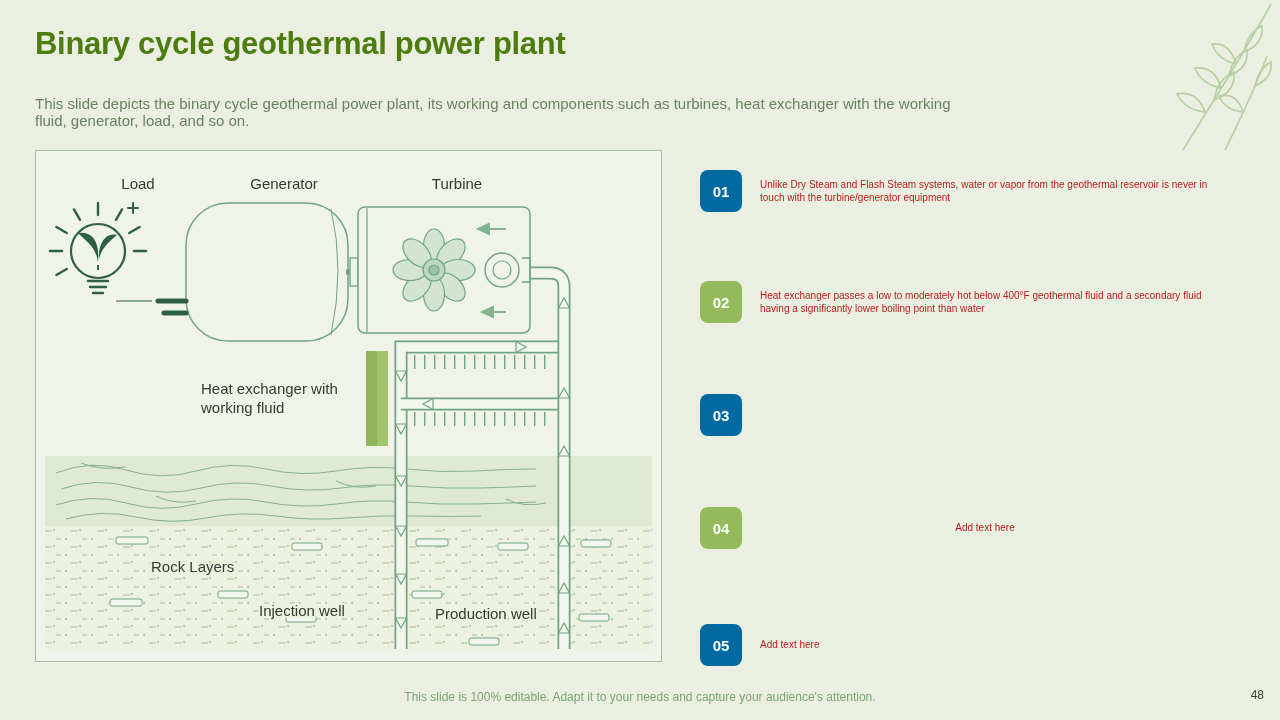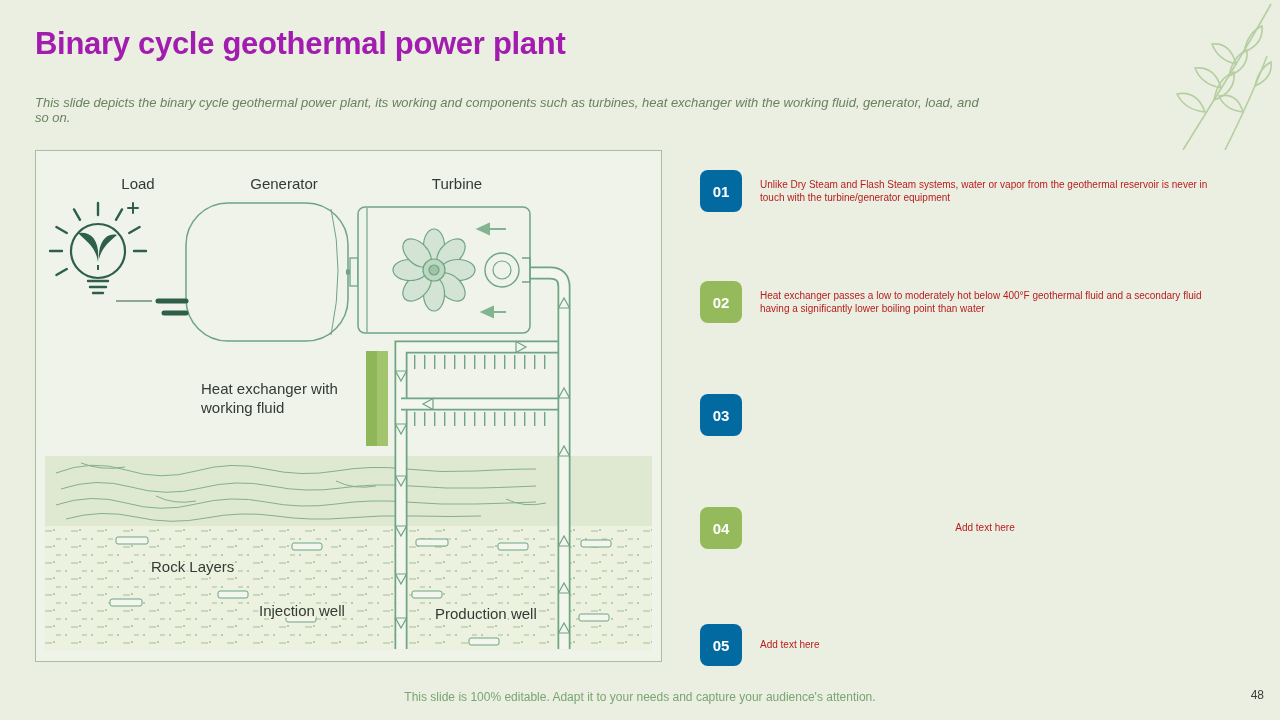--- a/index.html
+++ b/index.html
@@ -5,25 +5,25 @@
   * { box-sizing: border-box; }
   html,body { margin:0; padding:0; }
   body {
     width:1280px; height:720px; position:relative; overflow:hidden;
     background:#eaefe2;
     font-family:"Liberation Sans", sans-serif;
     color:#3a423a;
   }
   .title {
     position:absolute; left:35px; top:26px;
-    font-size:31px; font-weight:bold; color:#a21caf; letter-spacing:-0.3px;
+    font-size:31px; font-weight:bold; color:#4d7c0f; letter-spacing:-0.3px;
   }
   .subtitle {
     position:absolute; left:35px; top:95px; width:950px;
-    font-size:13px; color:#69825f;font-style:italic;
+    font-size:15px; color:#69825f;
   }
   .panel {
     position:absolute; left:35px; top:150px; width:627px; height:512px;
     background:#eff3e9; border:1px solid #a9bfa0;
   }
   .panel svg { display:block; }
   .dlabel { font-size:15px; fill:#333b33; font-family:"Liberation Sans", sans-serif; }
   .dlabel-halo { paint-order:stroke; stroke:#ecf1e0; stroke-width:4px; }
   .point {
     position:absolute; left:700px; width:510px;

